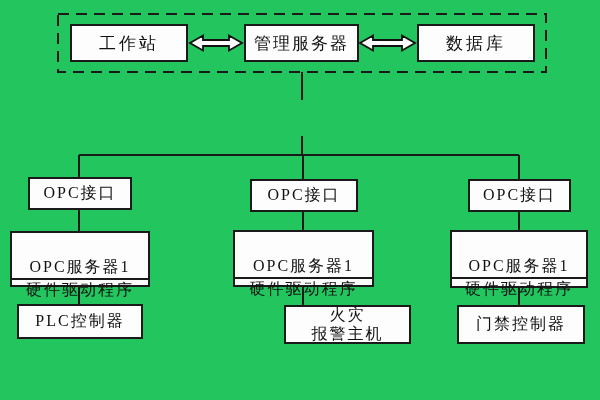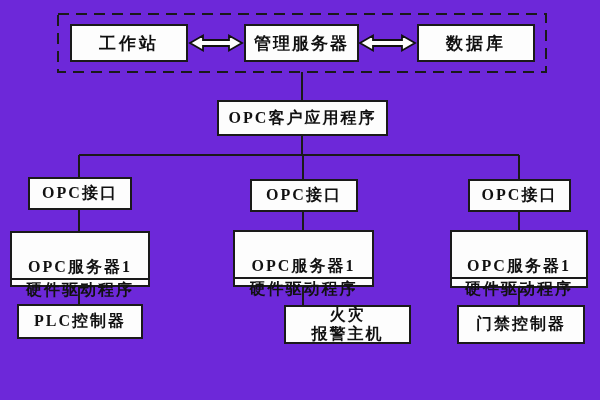--- a/index.html
+++ b/index.html
@@ -1,22 +1,22 @@
 <!DOCTYPE html>
 <html><head>
 <meta charset="utf-8">
 <style>
   html, body { margin: 0; padding: 0; background: #ffffff; }
   .canvas {
     position: relative;
     width: 600px;
     height: 400px;
-    background: #6d28d9;
+    background: #22c55e;
     font-family: "Liberation Serif", "DejaVu Serif", serif;
-    font-weight: bold;
+    font-weight: normal;
     color: #111111;
     overflow: hidden;
   }
   .wires {
     position: absolute;
     left: 0; top: 0;
     width: 600px; height: 400px;
   }
   .box {
     position: absolute;
@@ -81,21 +81,20 @@
     <path d="M190 43 L203 35.5 L203 40 L229 40 L229 35.5 L242 43 L229 50.5 L229 46 L203 46 L203 50.5 Z" fill="#fdfdfd" stroke="#111111" stroke-width="1.8" stroke-linejoin="miter"></path>
     <path d="M360 43 L373 35.5 L373 40 L402 40 L402 35.5 L415 43 L402 50.5 L402 46 L373 46 L373 50.5 Z" fill="#fdfdfd" stroke="#111111" stroke-width="1.8" stroke-linejoin="miter"></path>
   </svg>
 
   <div class="box" style="left:70px; top:24px; width:118px; height:38px;">工作站</div>
 
   <div class="box" style="left:417px; top:24px; width:118px; height:38px;">数据库</div>
 
   <div class="box" style="left:244px; top:24px; width:115px; height:38px; letter-spacing:2px;">管理服务器</div>
 
-  <div class="box small" style="left:217px; top:100px; width:171px; height:36px;">OPC客户应用程序</div>
 
   <div class="box small" style="left:28px; top:177px; width:104px; height:33px;">OPC接口</div>
   <div class="stack" style="left:10px; top:231px; width:140px; height:56px;">
     <div class="srow first">OPC服务器1</div>
     <div class="srow">硬件驱动程序</div>
   </div>
   <div class="box small device" style="left:17px; top:304px; width:126px; height:35px;">
     <div>PLC控制器</div>
 
   </div>

